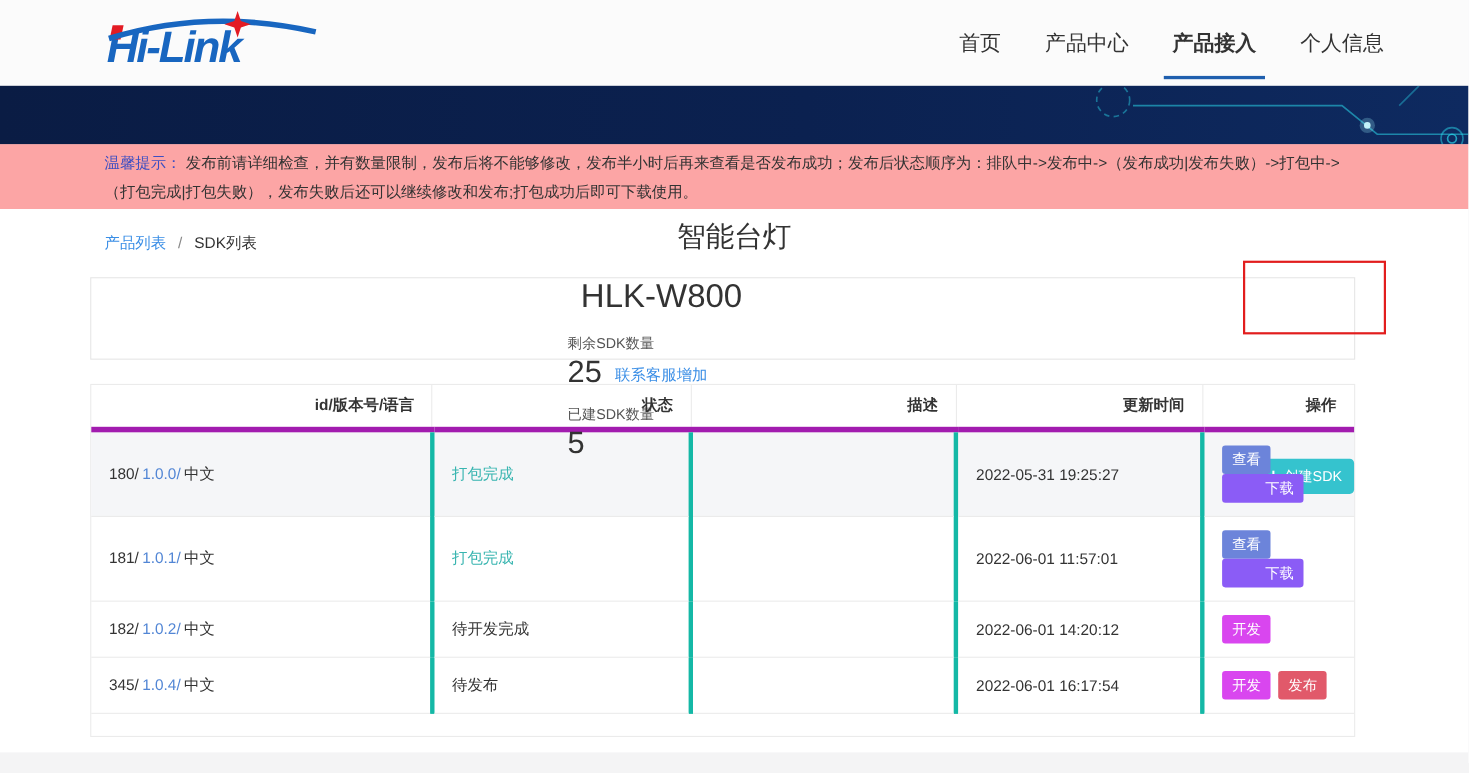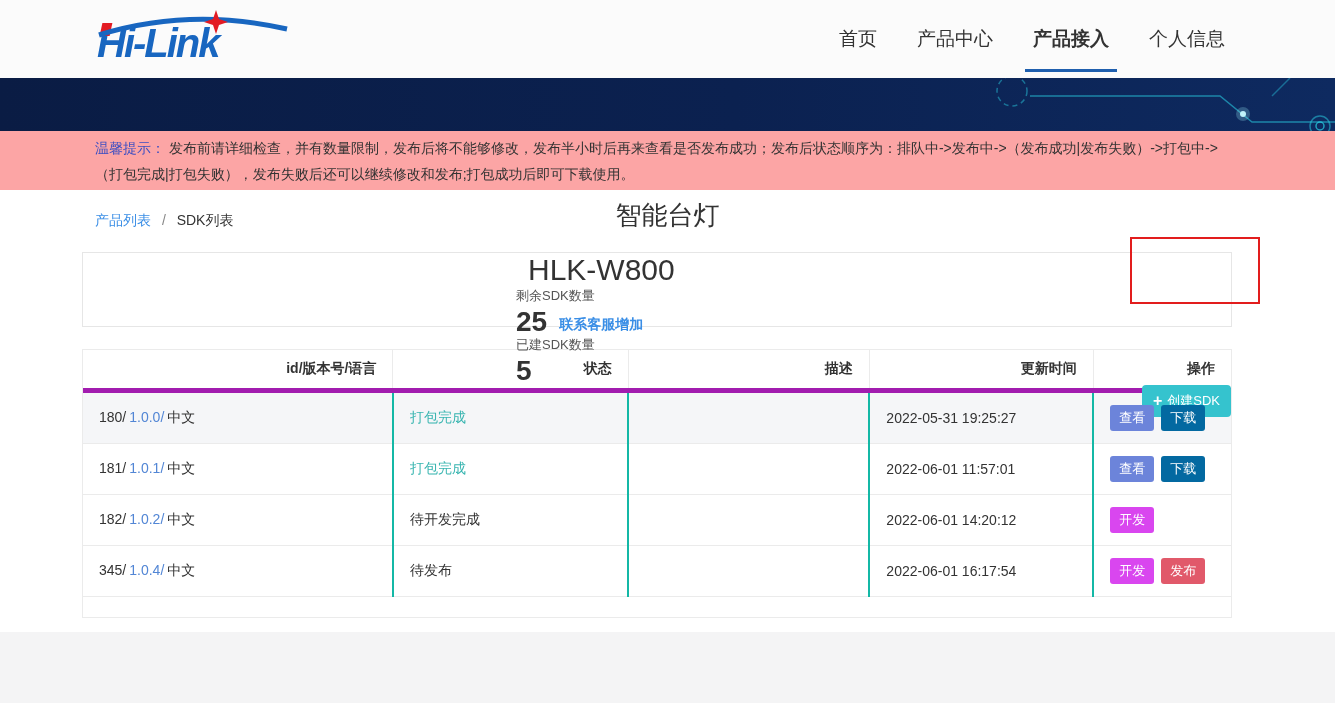--- a/index.html
+++ b/index.html
@@ -5,21 +5,21 @@
   * { margin:0; padding:0; box-sizing:border-box; }
   html,body { width:1335px; height:703px; }
   body {
     font-family:"Liberation Sans","DejaVu Sans",sans-serif;
     background:#f4f4f5; position:relative; overflow:hidden; color:#333;
   }
   .page { background:#fff; padding-bottom:14px; }
 
   
   .header { height:78px; background:#fbfbfb; display:flex; align-items:center;
-            justify-content:space-between; padding:0 108px 0 95px; }
+            justify-content:space-between; padding:0 75px 0 95px; }
   .logo { position:relative; width:200px; height:60px; cursor:pointer; }
   .logo-text { position:absolute; left:2px; top:12px; font-size:40px; font-weight:bold;
                font-style:italic; color:#1866c0; letter-spacing:-2px; }
   .logo-accent { position:absolute; left:6px; top:14px; width:10px; height:13px;
                  background:#e31b23; transform:skewX(-12deg); }
   .logo-svg { position:absolute; left:0; top:0; }
 
   .nav { display:flex; gap:36px; }
   .nav-item { font-size:19px; color:#333; cursor:pointer; position:relative; padding:4px 2px; }
   .nav-item.active { font-weight:bold; }
@@ -42,50 +42,50 @@
   .crumb-sep { color:#888; margin:0 7px; }
   .crumb-current { color:#333; }
   .page-title { position:absolute; left:0; right:0; top:8px; text-align:center;
                 font-size:26px; color:#333; font-weight:400; }
 
   
   .product-card { margin:0 103px 0 82px; height:75px; border:1px solid #e6e6e6;
                   background:#fff; display:flex; align-items:center; padding-left:14px;flex-direction:column; }
   .product-name { font-size:30px; color:#333; width:272px; }
   .stat { width:296px; }
-  .stat-label { font-size:13px; color:#555; }
-  .stat-row { display:flex; align-items:flex-end; gap:12px; margin-top:3px;font-weight:bold; }
+  .stat-label { font-size:13px; color:#555;margin-top:16px; }
+  .stat-row { display:flex; align-items:flex-end; gap:12px; margin-top:3px; }
   .stat-value { font-size:28px; line-height:1; color:#333; }
   .stat-link { font-size:14px; color:#3a8ee6; cursor:pointer; padding-bottom:2px; }
   .create-btn { margin-left:auto; background:#35c3ce; color:#fff; border:none;
                 font-size:13px; padding:7px 11px; border-radius:4px; cursor:pointer;
                 display:flex; align-items:center; gap:5px;
                 font-family:"Liberation Sans","DejaVu Sans",sans-serif; }
   .plus-icon::before { content:"+"; font-weight:bold; font-size:16px; line-height:1; }
 
   .annotation-rect { position:absolute; left:1130px; top:237px; width:130px; height:67px;
                      border:2px solid #e21d1d; pointer-events:none; z-index:10; }
 
   
   .table-wrap { margin:22px 103px 0 82px; border:1px solid #ebebeb;
                 padding-bottom:20px; background:#fff; }
   table { width:100%; border-collapse:collapse; font-size:14px; color:#333; table-layout:fixed; }
   th { text-align:right; font-weight:bold; padding:10px 16px;
        border-right:1px solid #ebebeb; border-bottom:5px solid #a21caf; }
-  td { padding:12px 16px; border-right:2px solid #14b8a6; border-bottom:1px solid #ebebeb;
+  td { padding:12px 16px; border-right:4px solid #14b8a6; border-bottom:1px solid #ebebeb;
        height:42px; }
   th:last-child, td:last-child { border-right:none; }
   tr.stripe td { background:#f5f6f8; }
   .version-link { color:#5286d5; cursor:pointer; margin:0 3px; }
   .status-done { color:#38b5b0; }
   .action-btn { display:inline-block; border:none; color:#fff; font-size:13px;
                 padding:4px 9px; border-radius:3px; margin-right:7px; cursor:pointer;
                 font-family:"Liberation Sans","DejaVu Sans",sans-serif; }
   .btn-view { background:#6c84da; }
-  .btn-download { background:#0369a1; }
+  .btn-download { background:#8b5cf6;padding-left:39px; }
   .btn-develop { background:#d946ef; }
   .btn-publish { background:#e1596a; }
 </style>
 </head>
 <body>
 
 <div class="page">
 
   <div class="header">
     <div class="logo">

